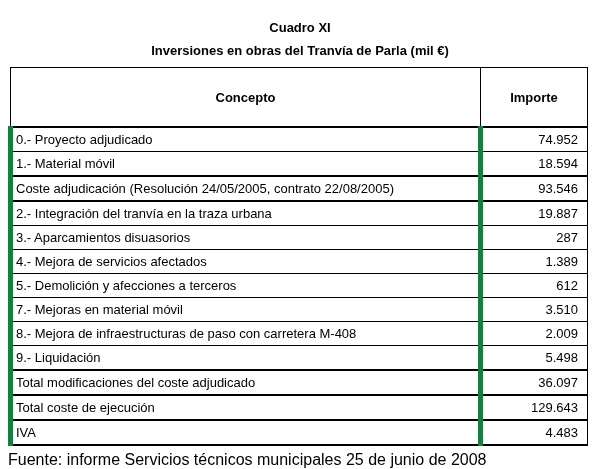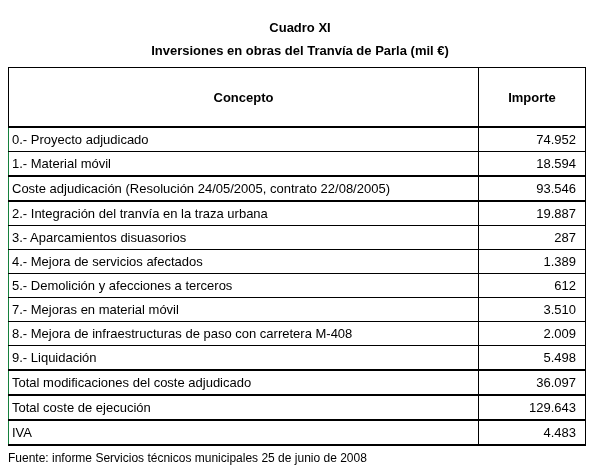--- a/index.html
+++ b/index.html
@@ -49,38 +49,38 @@
     border: 1px solid #000;
     border-bottom: 2px solid #000;
     padding: 16px;
     vertical-align: middle;
   }
   .inv-table td {
     font-size: 13px;
     height: 23px;
     padding: 0;
     vertical-align: middle;
-    border-left: 1px solid #15803d;
+    border-left: 5px solid #15803d;
     border-right: 1px solid #000;
     white-space: nowrap;
     overflow: hidden;
   }
   .inv-table td.concepto {
     text-align: left;
     padding-left: 3px;
   }
   .inv-table td.importe {
     text-align: right;
     padding-right: 9px;
   }
   tr.sep-thin  td { border-bottom: 1px solid #000; }
   tr.sep-thick td { border-bottom: 2px solid #000; }
   tr.sep-none  td { border-bottom: none; }
   .source-note {
-    font-size: 12px;
+    font-size: 16px;
     margin: 5px 0 0 8px;
   }
 </style>
 </head>
 <body>
 
 <div class="page">
 
   <div class="doc-title">Cuadro XI</div>
   <div class="doc-subtitle">Inversiones en obras del Tranvía de Parla (mil €)</div>

